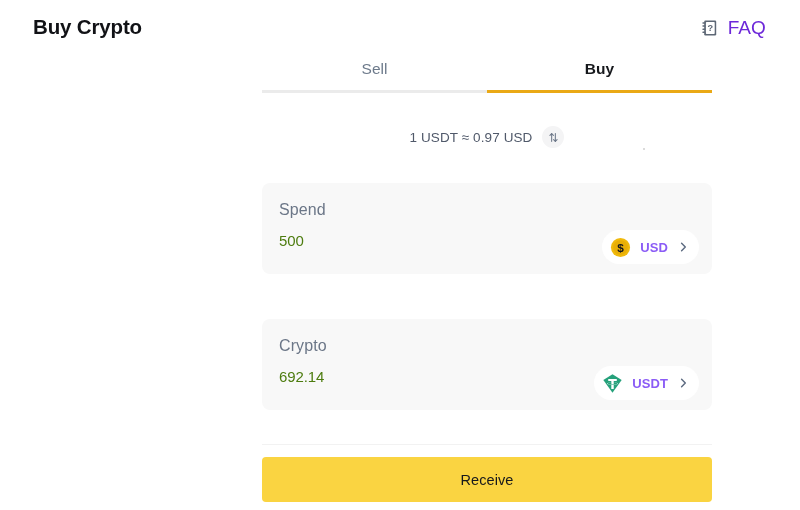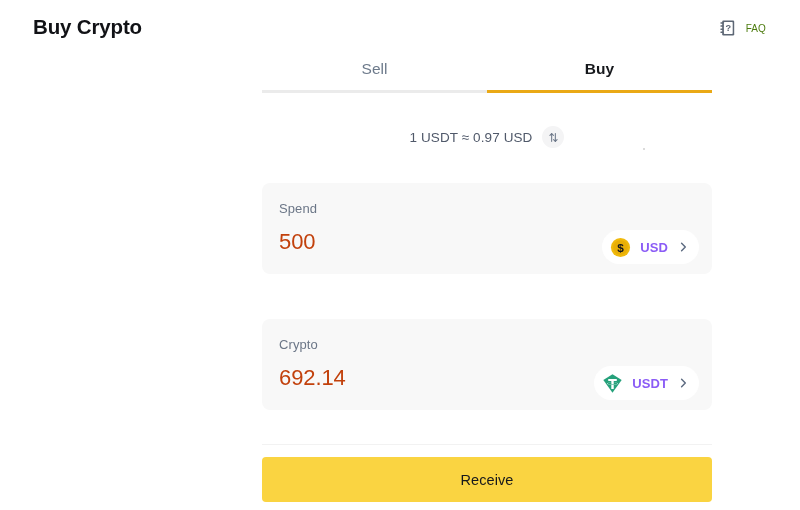--- a/index.html
+++ b/index.html
@@ -37,22 +37,22 @@
     line-height: 1;
     padding-bottom: 2px;
   }
   .faq {
     display: flex;
     align-items: center;
     gap: 9px;
     cursor: pointer;
   }
   .faq-label {
-    font-size: 10px;
-    color: #4d7c0f;
+    font-size: 19px;
+    color: #6d28d9;
     letter-spacing: 0.1px;
   }
   .faq-icon { width: 18px; height: 18px; display: block; }
 
   
   .tabs {
     position: absolute;
     top: 60px;
     left: 262px;
     width: 450px;
@@ -124,28 +124,28 @@
     left: 262px;
     width: 450px;
     height: 91px;
     background: #f8f8f8;
     border-radius: 8px;
     padding: 18px 16px 0 17px;
   }
   .card-spend   { top: 183px; }
   .card-receive { top: 319px; }
   .card-label {
-    font-size: 13px;
+    font-size: 16px;
     color: #6b7687;
     letter-spacing: 0.1px;
   }
   .card-value {
     margin-top: 13px;
-    font-size: 22px;
-    color: #c2410c;
+    font-size: 15px;
+    color: #4d7c0f;
     letter-spacing: -0.1px;
   }
 
   
   .pill {
     position: absolute;
     right: 13px;
     top: 47px;
     height: 34px;
     background: #ffffff;

